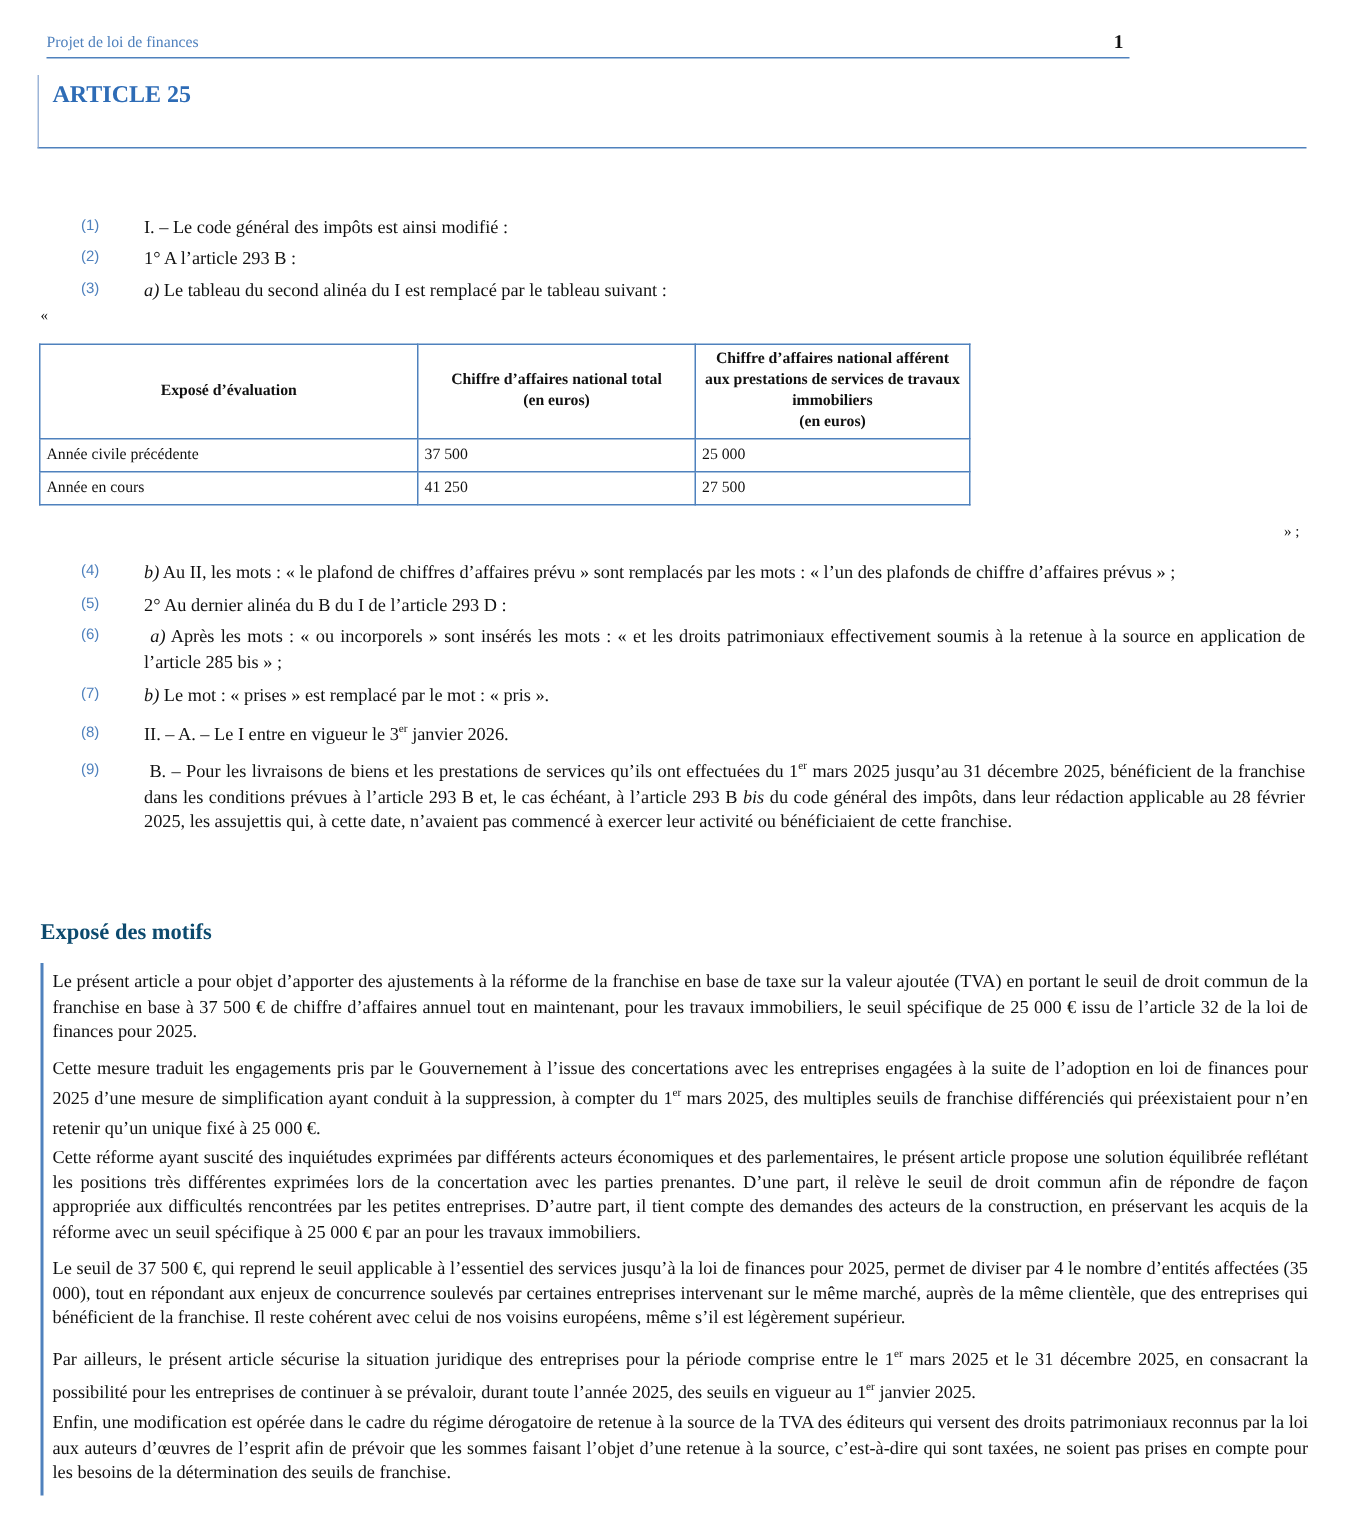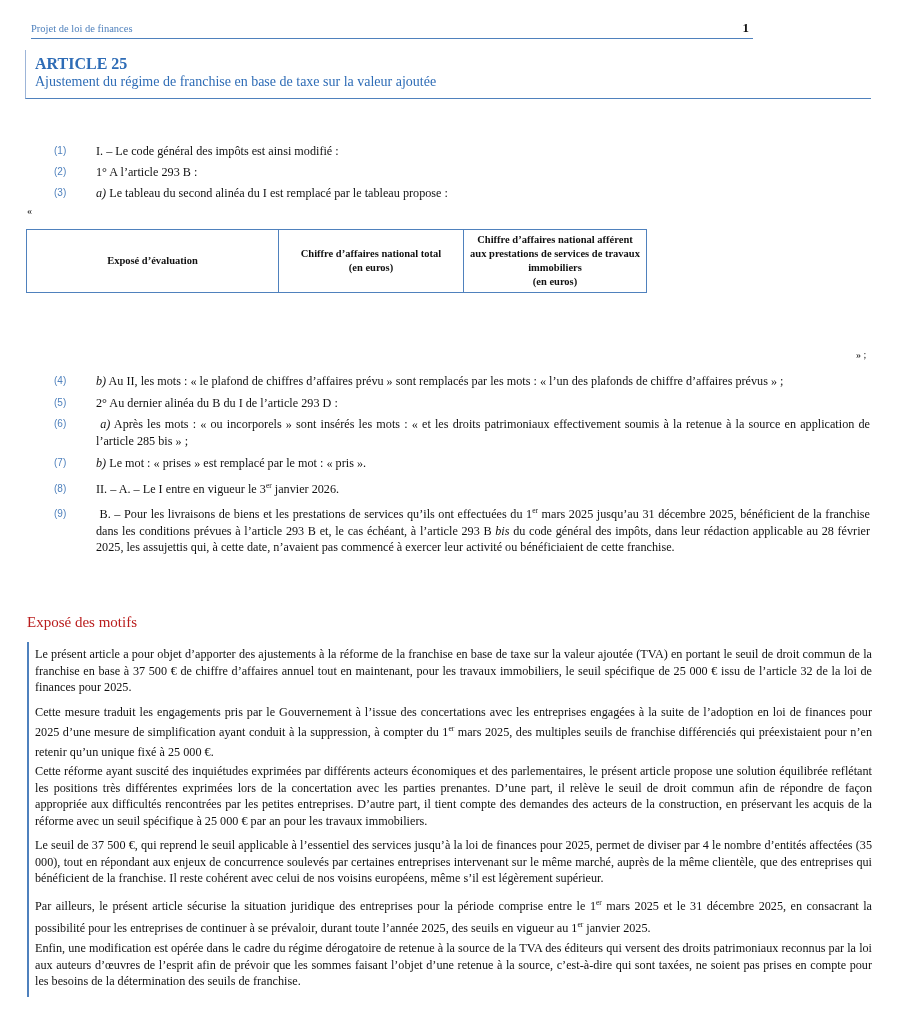--- a/index.html
+++ b/index.html
@@ -35,21 +35,21 @@
       position: absolute; left: 26px; top: 229px; width: 621px;
       border-collapse: collapse; font-size: 10.5px;
     }
     table.fr td, table.fr th { border: 1px solid #4f81bd; padding: 0 4px; }
     table.fr th { font-weight: bold; height: 62px; line-height: 14px; font-family: Liberation Serif, serif; }
     table.fr th.c0 { width: 243px; }
     table.fr th.c1 { width: 176px; }
     table.fr td { height: 21px; text-align: left; }
 
     .expose-title {
-      position: absolute; left: 27px; top: 614px; font-size: 15px; font-weight: normal; color: #b91c1c;
+      position: absolute; left: 27px; top: 614px; font-size: 15px; font-weight: bold; color: #0c4a6e;
     }
     .expose-box {
       position: absolute; left: 27px; top: 642px; width: 843px; height: 355px;
       border-left: 2px solid #4f81bd;
       text-decoration: underline;
     }
     .expose-box p {
       margin: 0; position: absolute; left: 6px; width: 837px; text-align: justify; line-height: 16.6px;
     }
     sup { font-size: 7.5px; line-height: 0; }
@@ -57,44 +57,53 @@
 </head>
 <body>
 
 <div class="header">
   <span class="doc-title">Projet de loi de finances</span>
   <span class="page-num">1</span>
 </div>
 
 <div class="article-box">
   <div class="art-num">ARTICLE 25</div>
-  <div class="art-title">Ajustement du régime de franchise en base de taxe sur la valeur ajoutée</div>
 </div>
 
 <div class="al" style="top:143px">
   <span class="num">(1)</span>
   <span class="txt">I. – Le code général des impôts est ainsi modifié :</span>
 </div>
 <div class="al" style="top:164px">
   <span class="num">(2)</span>
   <span class="txt">1° A l’article 293 B :</span>
 </div>
 <div class="al" style="top:185px">
   <span class="num">(3)</span>
-  <span class="txt"><i>a)</i><span> Le tableau du second alinéa du I est remplacé par le tableau propose :</span></span>
+  <span class="txt"><i>a)</i><span> Le tableau du second alinéa du I est remplacé par le tableau suivant :</span></span>
 </div>
 
 <div class="quote-open">«</div>
 
 <table class="fr">
   <tbody>
       <tr>
     <th class="c0">Exposé d’évaluation</th>
     <th class="c1" id="h1"><span>Chiffre d’affaires national total</span><br><span style="font-weight: bold;">(en euros)</span></th>
     <th id="h2"><span>Chiffre d’affaires national afférent aux prestations de services de travaux immobiliers</span><br><span style="font-weight: bold;">(en euros)</span></th>
+  </tr>
+  <tr>
+    <td>Année civile précédente</td>
+    <td>37 500</td>
+    <td>25 000</td>
+  </tr>
+  <tr>
+    <td>Année en cours</td>
+    <td>41 250</td>
+    <td>27 500</td>
   </tr>
 </tbody>
   </table>
 
 <div class="quote-close">» ;</div>
 
 <div class="al" style="top:373px">
   <span class="num">(4)</span>
   <span class="txt"><i>b)</i><span> Au II, les mots : « le plafond de chiffres d’affaires prévu » sont remplacés par les mots : « l’un des plafonds de chiffre d’affaires prévus » ;</span></span>
 </div>

